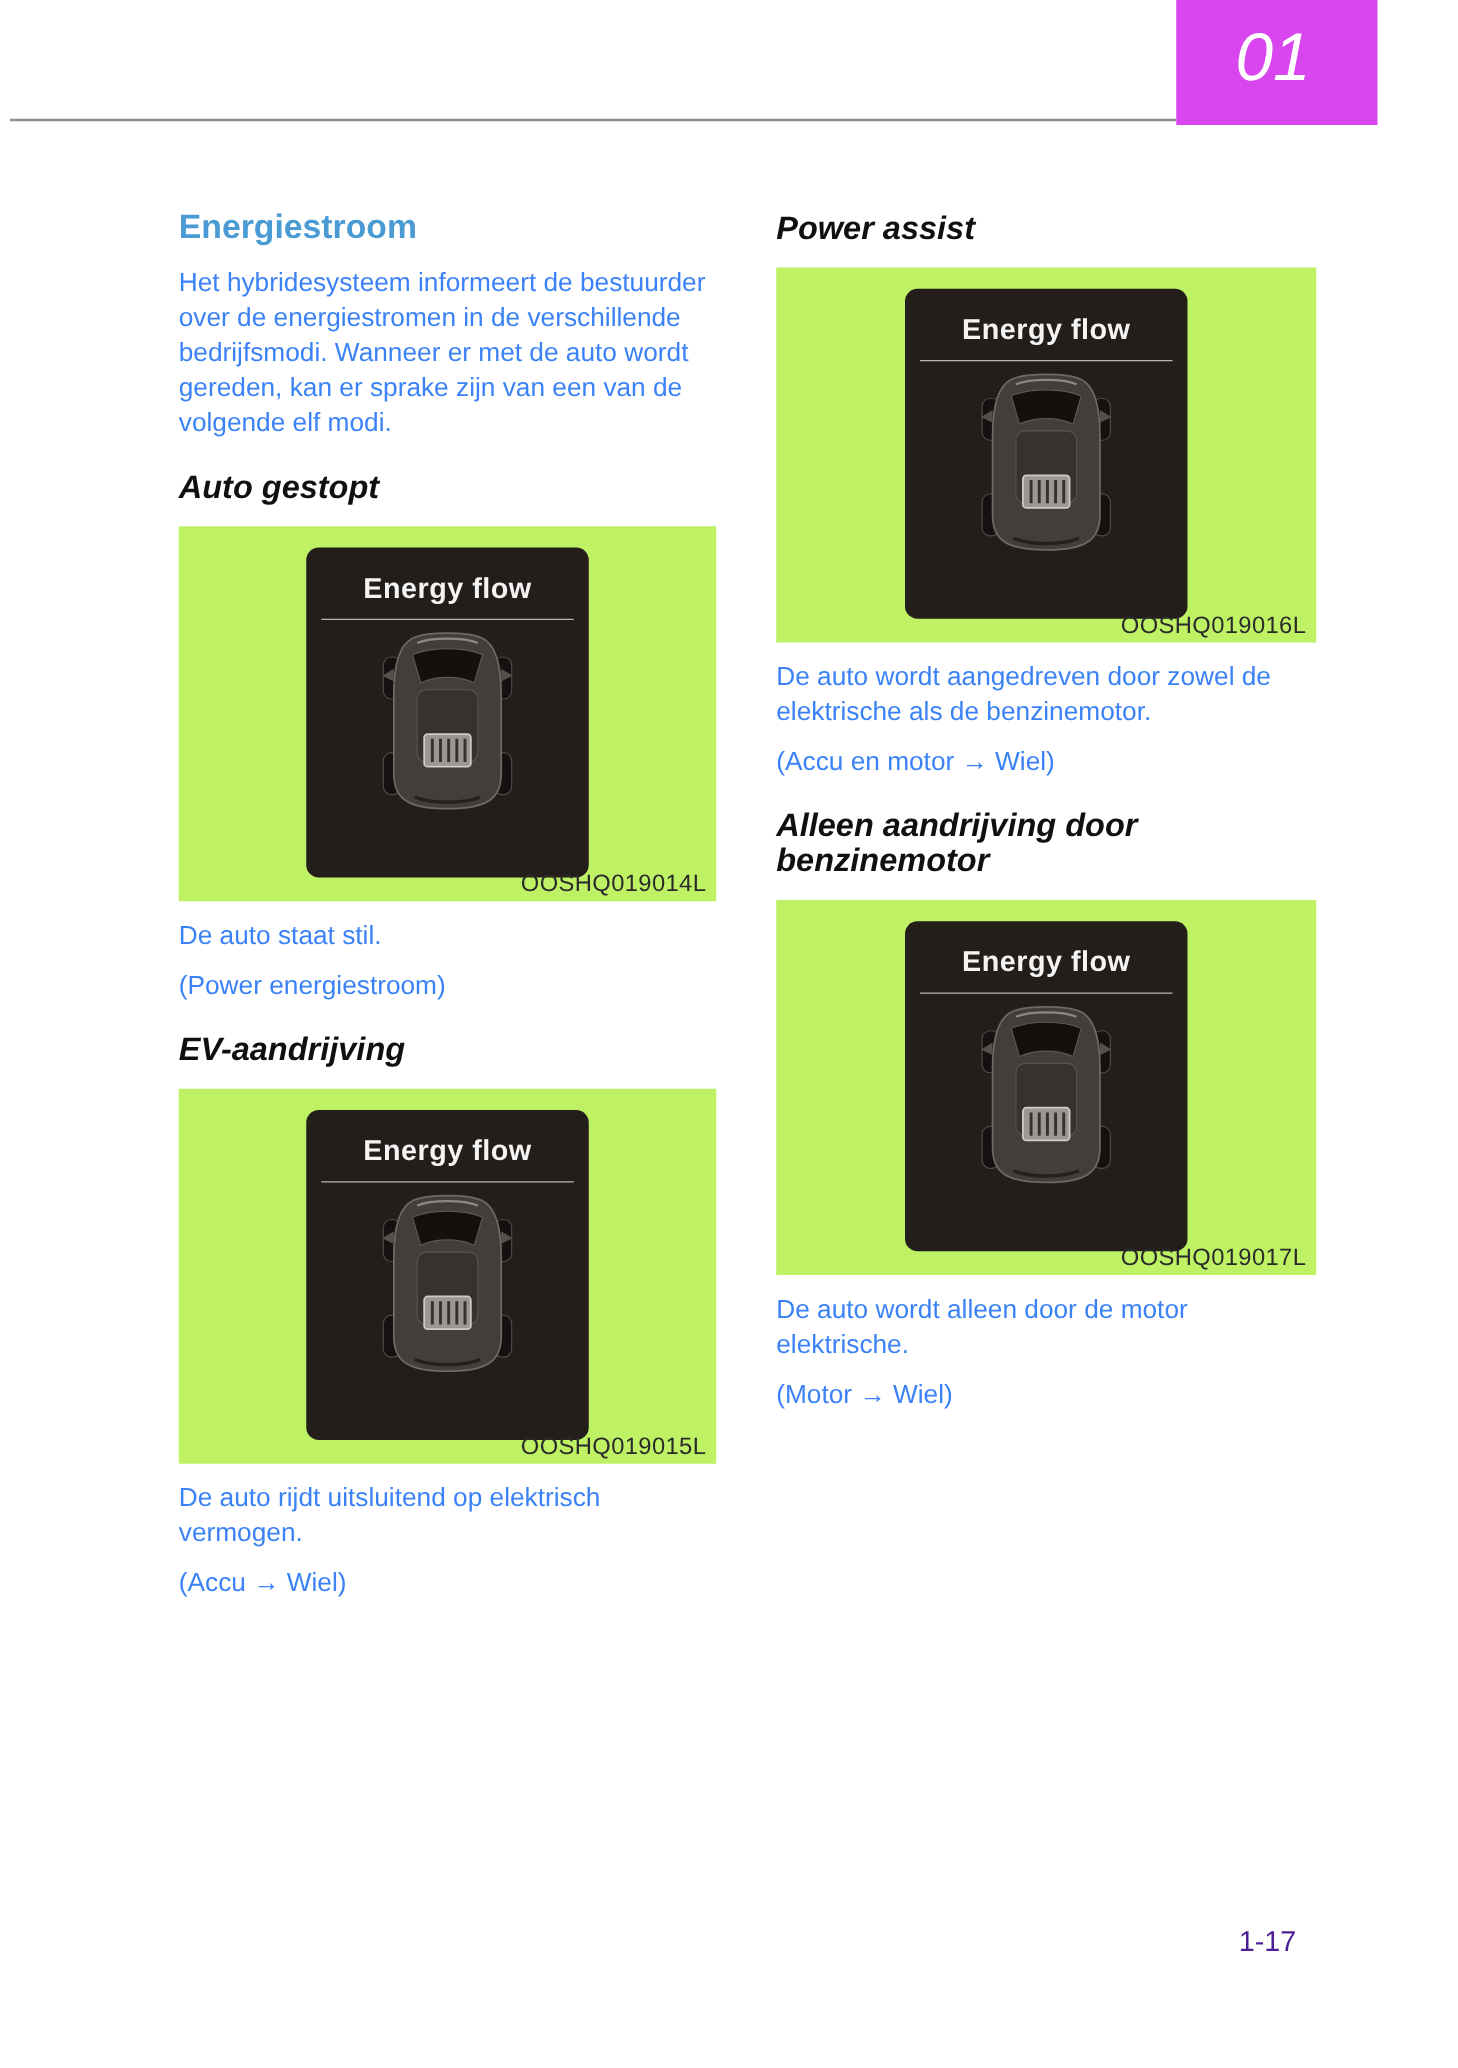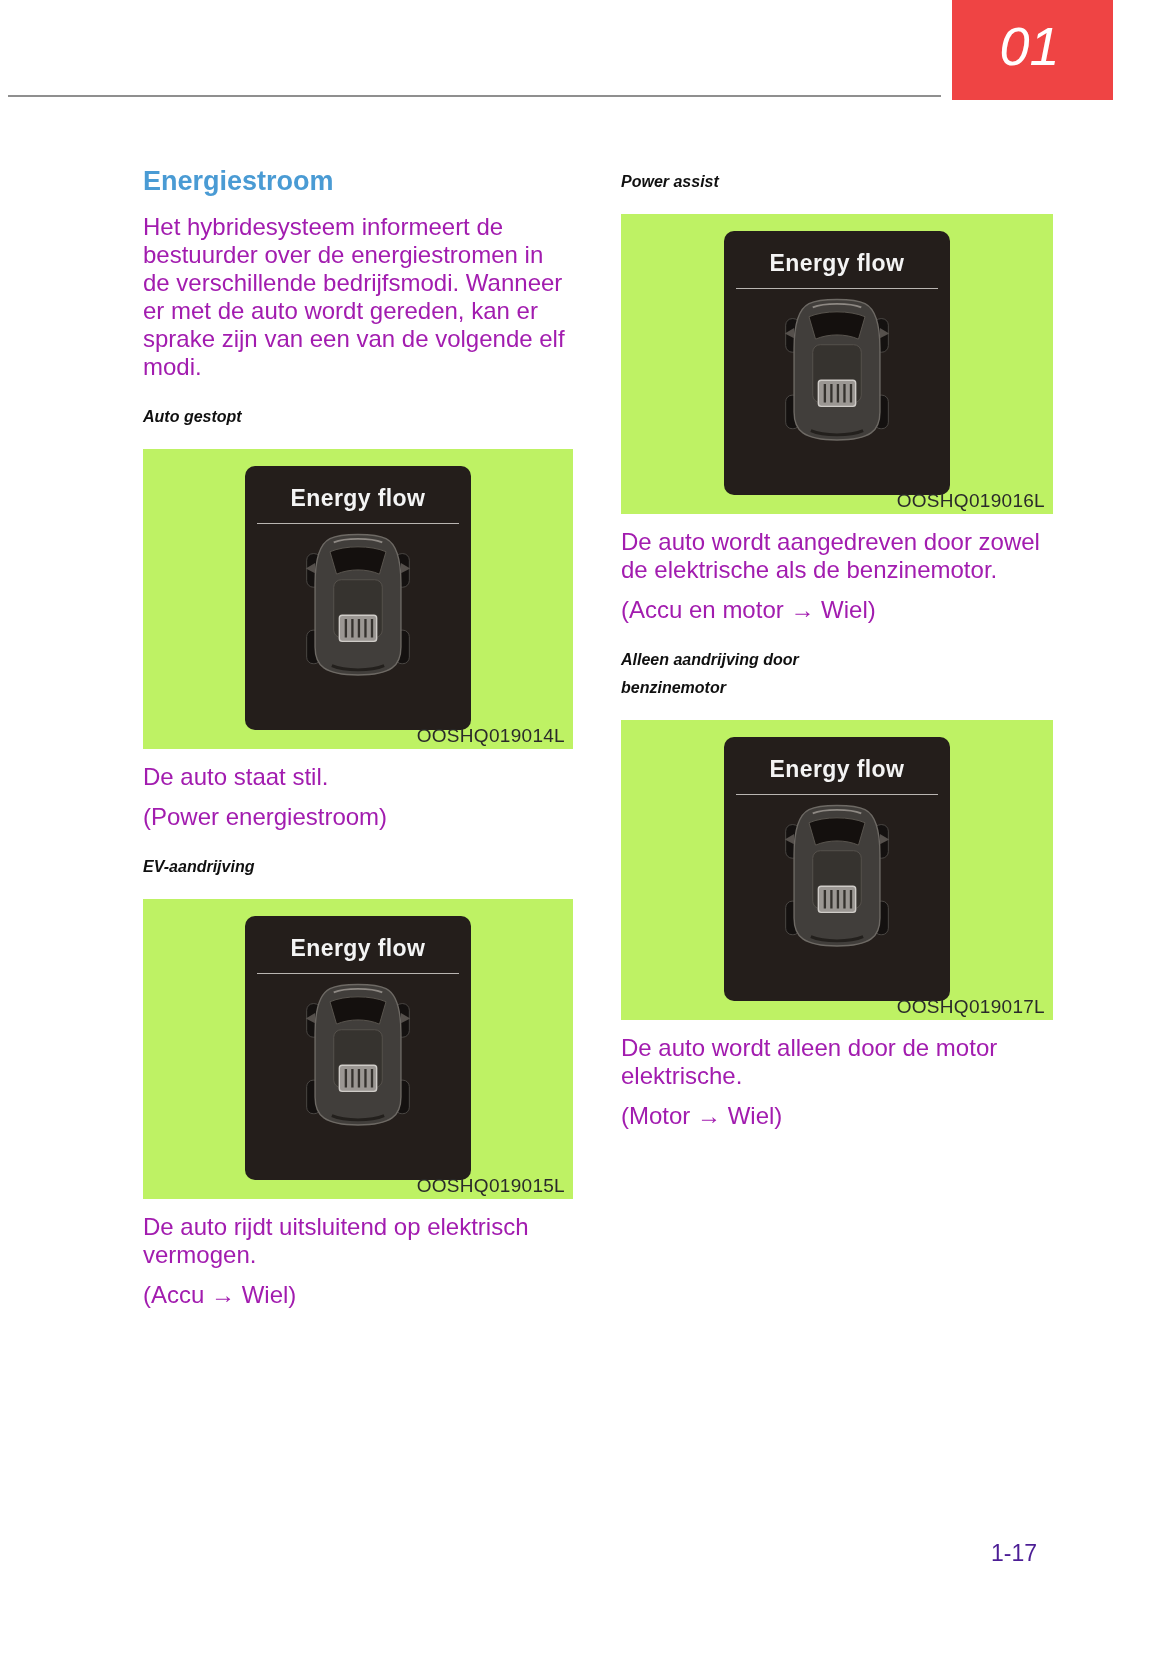--- a/index.html
+++ b/index.html
@@ -7,36 +7,36 @@
   body {
     width: 1166px; height: 1654px; position: relative;
     font-family: "Liberation Sans", sans-serif;
     color: #1d1d1b; overflow: hidden;
   }
 
   
   .header-rule { position: absolute; top: 95px; left: 8px; width: 933px; height: 2px; background: #8f8f8f; }
   .chapter-box {
     position: absolute; top: 0; left: 941px; width: 161px; height: 100px;
-    background: #ef4444; color: #ffffff;
+    background: #d946ef; color: #ffffff;
     display: flex; align-items: center; justify-content: center;
-    font-size: 54px; font-style: italic; padding: 0 6px 8px 0; margin-left: 11px;
+    font-size: 54px; font-style: italic; padding: 0 6px 8px 0;
   }
 
   
   .col { position: absolute; top: 164px; margin-left: 16px; }
   .col-left  { left: 127px; width: 430px; }
   .col-right { left: 605px; width: 432px; }
 
   .title { font-size: 27px; font-weight: bold; color: #4a9bd4; margin: 2px 0 16px; }
-  .intro, .body-text { font-size: 24px; line-height: 28px; color: #a21caf; }
+  .intro, .body-text { font-size: 21px; line-height: 28px; color: #3b82f6; }
   .intro { margin-bottom: 0; }
 
   .subheading {
-    font-size: 16px; font-weight: bold; font-style: italic;
+    font-size: 26px; font-weight: bold; font-style: italic;
     color: #101010; line-height: 28px; margin: 22px 0 18px;
     white-space: pre-line;
   }
   .subheading.first { margin-top: 4px; }
 
   
   .figure {
     position: relative; width: 100%; height: 300px;
     background: #bef264; margin: 0 0 14px;
   }

